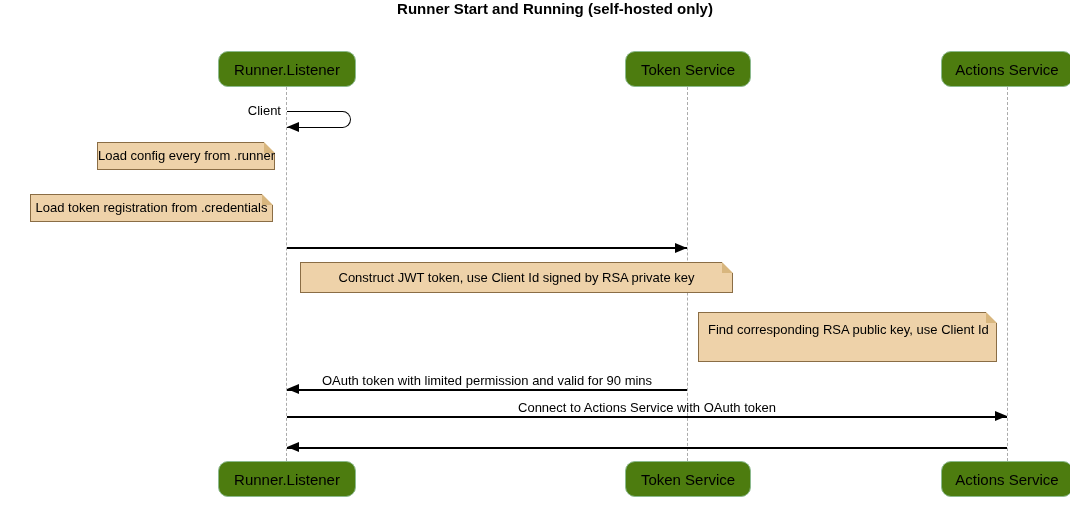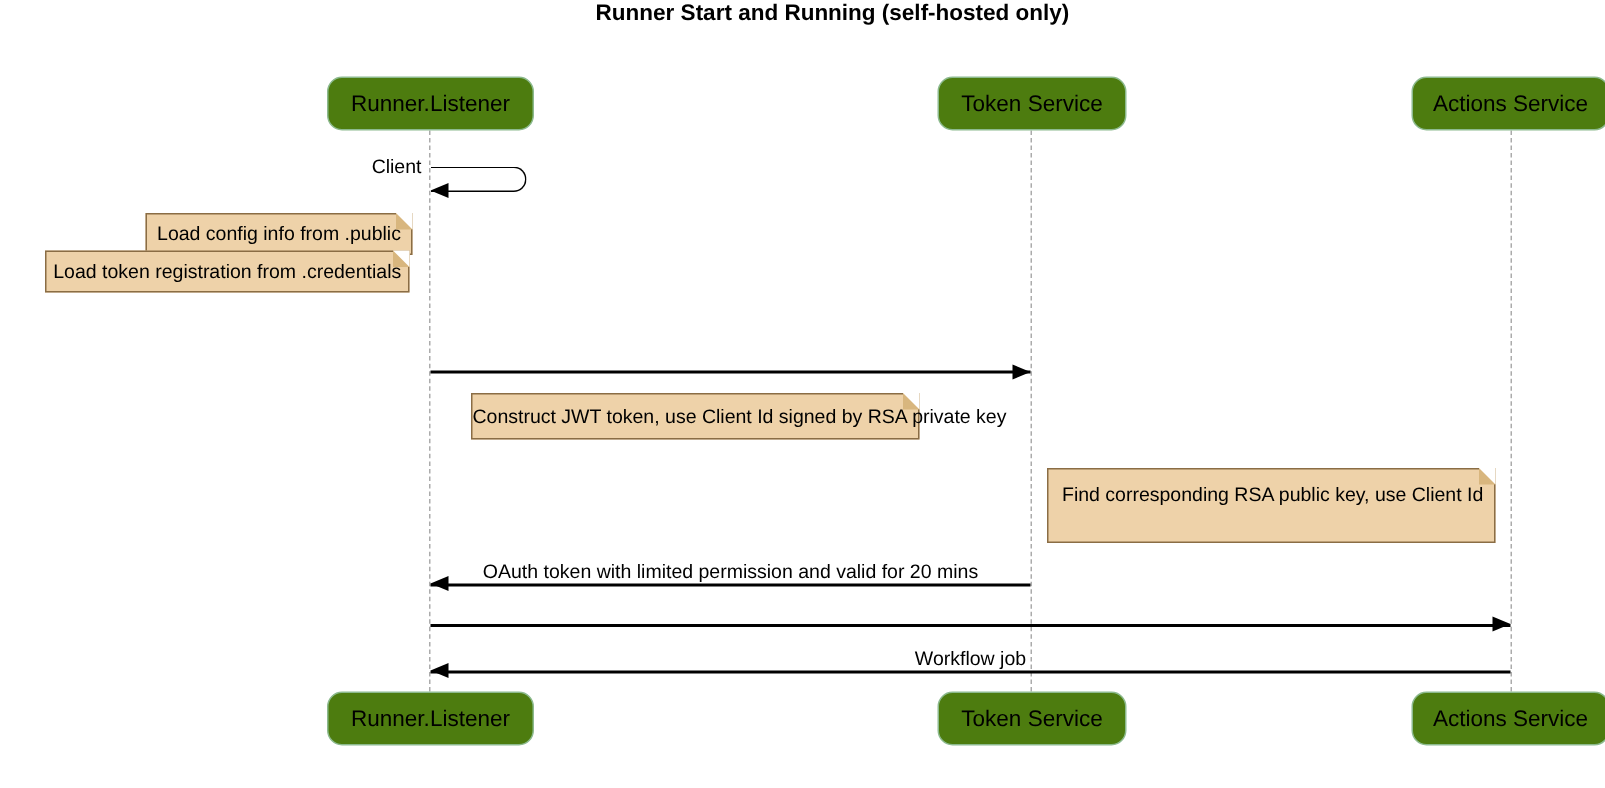--- a/index.html
+++ b/index.html
@@ -97,46 +97,46 @@
   </div>
   <div class="abs actor" style="left:921px; top:51px; width:132px;">
     <span>Actions Service</span>
   </div>
 
   <div class="abs msg-label right-align" style="left:181px; top:104px; width:80px;">Client</div>
   <div class="abs loop" style="left:267px; top:111px;"></div>
   <div class="abs arr arr-left" style="left:267px; top:122px;"></div>
 
   <div class="abs note" style="left:77px; top:142px; width:178px; height:28px; line-height:26px;">
-    <span>Load config info from .public</span>
+    <span>Load config every from .runner</span>
   </div>
 
-  <div class="abs note" style="left:10px; top:167px; width:243px; height:28px; line-height:26px;">
+  <div class="abs note" style="left:10px; top:194px; width:243px; height:28px; line-height:26px;">
     <span>Load token registration from .credentials</span>
   </div>
 
   <div class="abs msg-line" style="left:267px; top:247px; width:400px;"></div>
   <div class="abs arr arr-right" style="left:655px; top:243px;"></div>
 
-  <div class="abs note" style="left:294px; top:262px; width:299px; height:31px; line-height:29px;">
+  <div class="abs note" style="left:280px; top:262px; width:433px; height:31px; line-height:29px;">
     <span>Construct JWT token, use Client Id signed by RSA private key</span>
   </div>
 
   <div class="abs note note-multiline" style="left:678px; top:312px; width:299px; height:50px;">
     <div>Find corresponding RSA public key, use Client Id</div>
   </div>
 
-  <div class="abs msg-label" style="left:267px; top:374px; width:400px;">OAuth token with limited permission and valid for 20 mins</div>
+  <div class="abs msg-label" style="left:267px; top:374px; width:400px;">OAuth token with limited permission and valid for 90 mins</div>
   <div class="abs msg-line" style="left:267px; top:389px; width:400px;"></div>
   <div class="abs arr arr-left" style="left:267px; top:384px;"></div>
 
+  <div class="abs msg-label" style="left:267px; top:401px; width:720px;">Connect to Actions Service with OAuth token</div>
   <div class="abs msg-line" style="left:267px; top:416px; width:720px;"></div>
   <div class="abs arr arr-right" style="left:975px; top:411px;"></div>
 
-  <div class="abs msg-label" style="left:267px; top:432px; width:720px;">Workflow job</div>
   <div class="abs msg-line" style="left:267px; top:447px; width:720px;"></div>
   <div class="abs arr arr-left" style="left:267px; top:442px;"></div>
 
   <div class="abs actor" style="left:198px; top:461px; width:138px;">
     <span>Runner.Listener</span>
   </div>
   <div class="abs actor" style="left:605px; top:461px; width:126px;">
     <span>Token Service</span>
   </div>
   <div class="abs actor" style="left:921px; top:461px; width:132px;">

